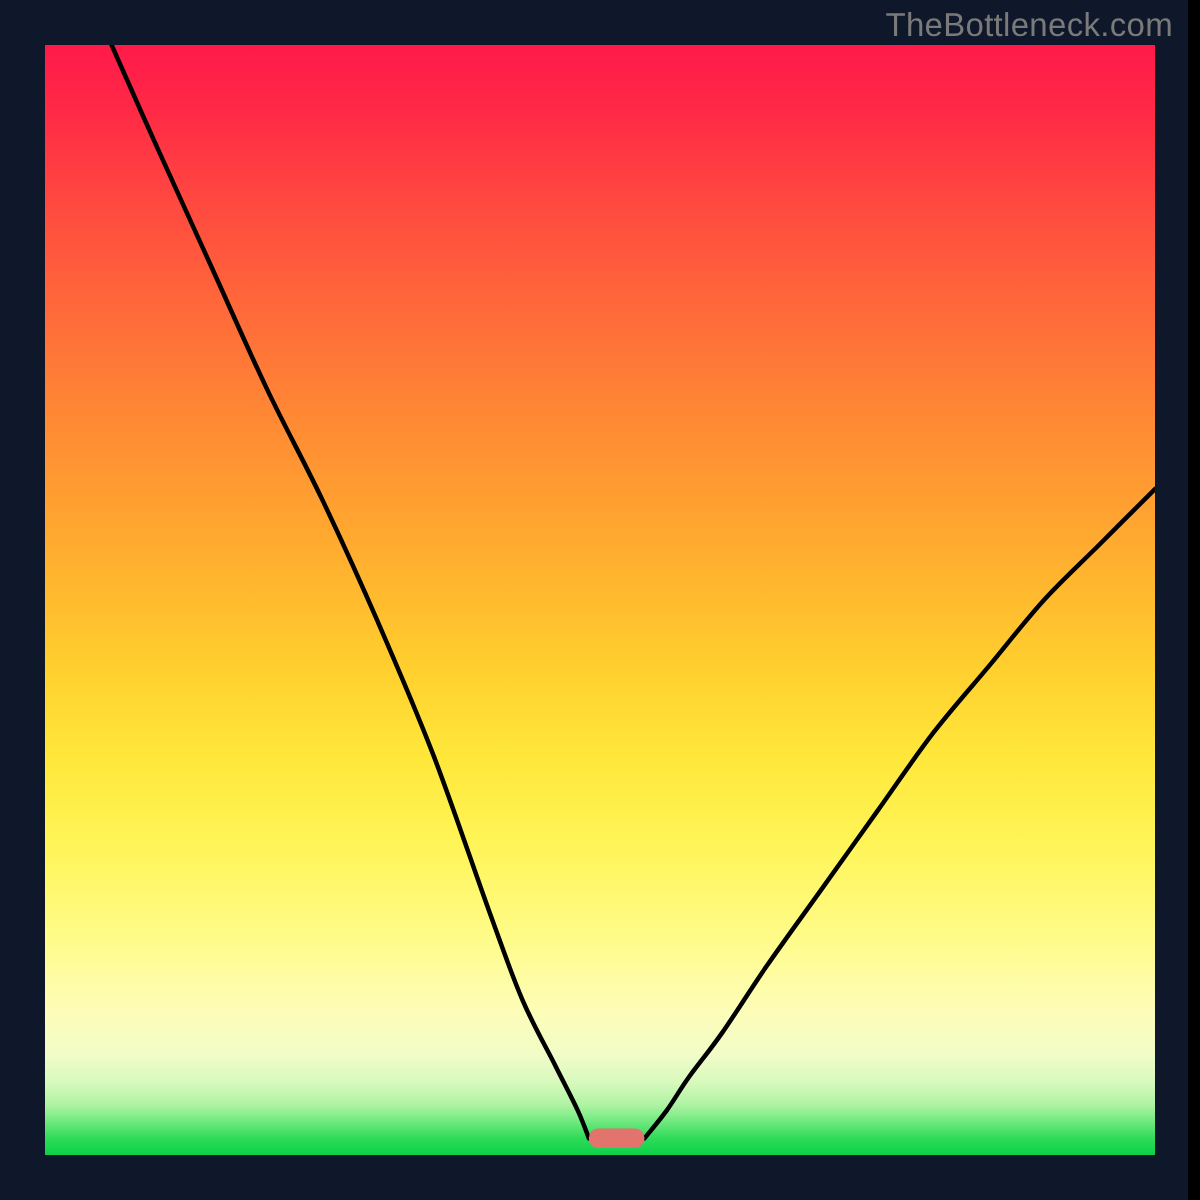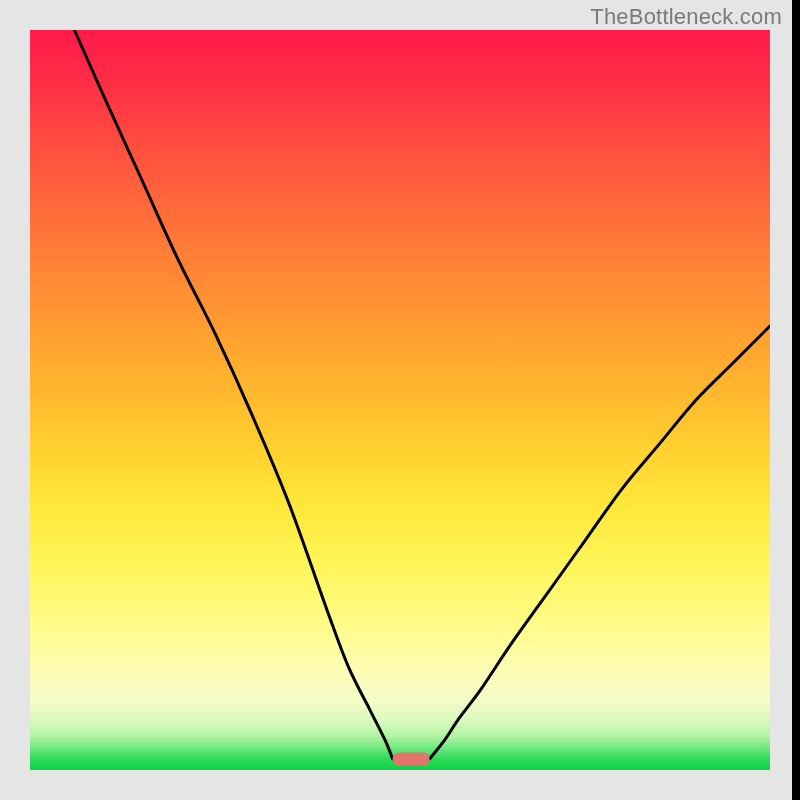--- a/index.html
+++ b/index.html
@@ -8,21 +8,21 @@
     width: 800px;
     height: 800px;
     background: #000;
     overflow: hidden;
     font-family: Arial, Helvetica, sans-serif;
   }
   .frame {
     position: relative;
     width: 792px;
     height: 800px;
-    background: #e5e5e5;
+    background: #0f172a;
   }
   .watermark {
     position: absolute;
     top: 4px;
     right: 10px;
     color: #7a7a7a;
     font-size: 22px;
     font-weight: 500;
     letter-spacing: 0.2px;
     z-index: 5;

